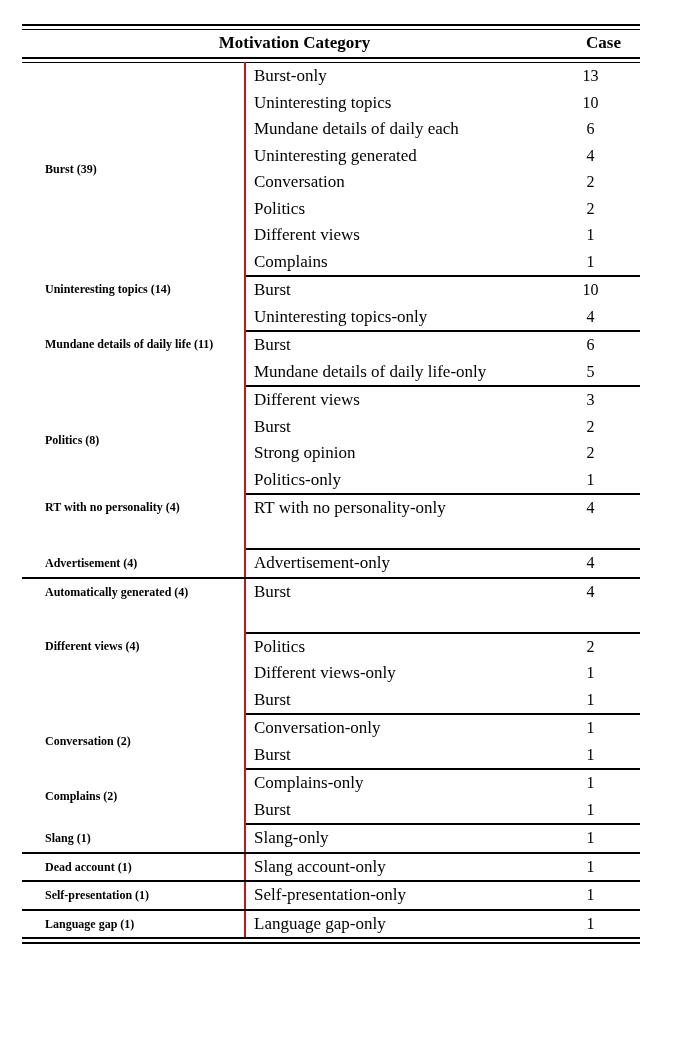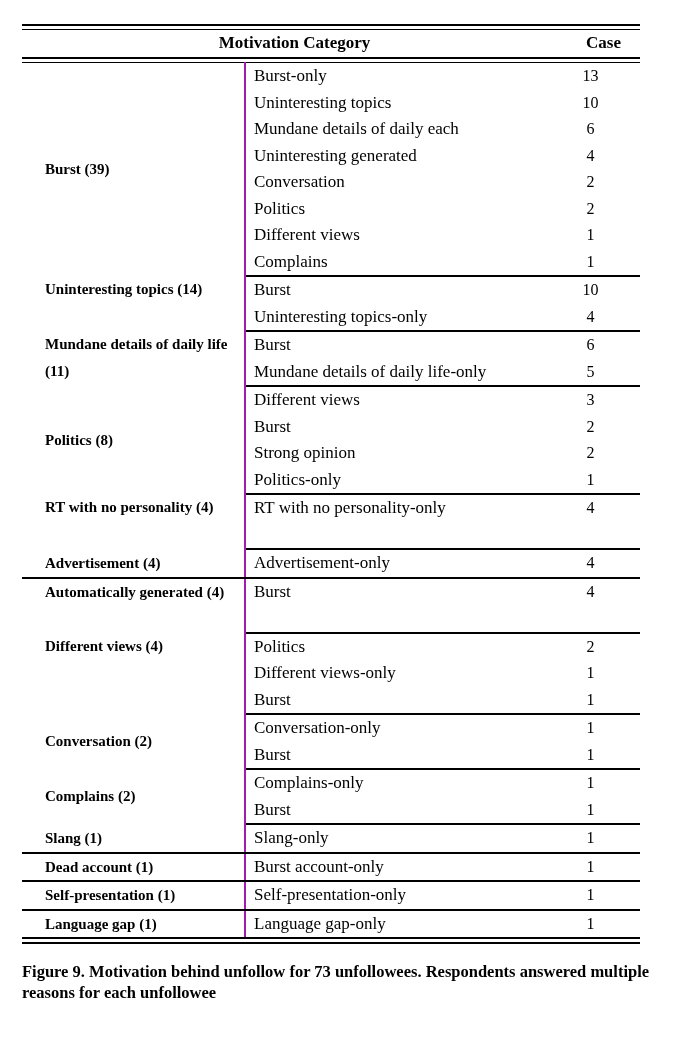--- a/index.html
+++ b/index.html
@@ -70,24 +70,24 @@
   }
 
   tbody td {
     padding: 0;
     vertical-align: top;
   }
 
   
   td.cat {
     font-weight: bold;
-    font-size: 15px;
+    font-size: 12px;
     padding-left: 23px;
     padding-right: 4px;
-    border-right: 2px solid #a21caf;
+    border-right: 2px solid #b91c1c;
     line-height: 26.5px;
   }
   td.cat.v-middle { vertical-align: middle; }
   td.cat.v-top    { vertical-align: top; }
 
   
   td.sub {
     font-size: 17px;
     padding-left: 8px;
     padding-right: 4px;
@@ -272,21 +272,21 @@
             <td class="sub">Burst</td>
             <td class="case">1</td>
           </tr>
           <tr class="group-end">
             <td class="cat v-middle" rowspan="1">Slang (1)</td>
             <td class="sub">Slang-only</td>
             <td class="case">1</td>
           </tr>
           <tr class="group-end">
             <td class="cat v-middle" rowspan="1">Dead account (1)</td>
-            <td class="sub">Burst account-only</td>
+            <td class="sub">Slang account-only</td>
             <td class="case">1</td>
           </tr>
           <tr class="group-end">
             <td class="cat v-middle" rowspan="1">Self-presentation (1)</td>
             <td class="sub">Self-presentation-only</td>
             <td class="case">1</td>
           </tr>
           <tr class="group-end">
             <td class="cat v-middle" rowspan="1">Language gap (1)</td>
             <td class="sub">Language gap-only</td>
@@ -294,15 +294,14 @@
           </tr>
         </tbody>
       <tfoot>
         <tr class="rule-row">
           <td colspan="3" style="padding:0;height:3px;line-height:0;font-size:0;border-top:1px solid #000;border-bottom:2px solid #000;"></td>
         </tr>
       </tfoot>
     </table>
   </div>
 
-  <div class="caption">Figure 9. Motivation behind unfollow for 73 unfollowees. Respondents answered multiple reasons for each unfollowee</div>
 
 </div>
 
 </body></html>

